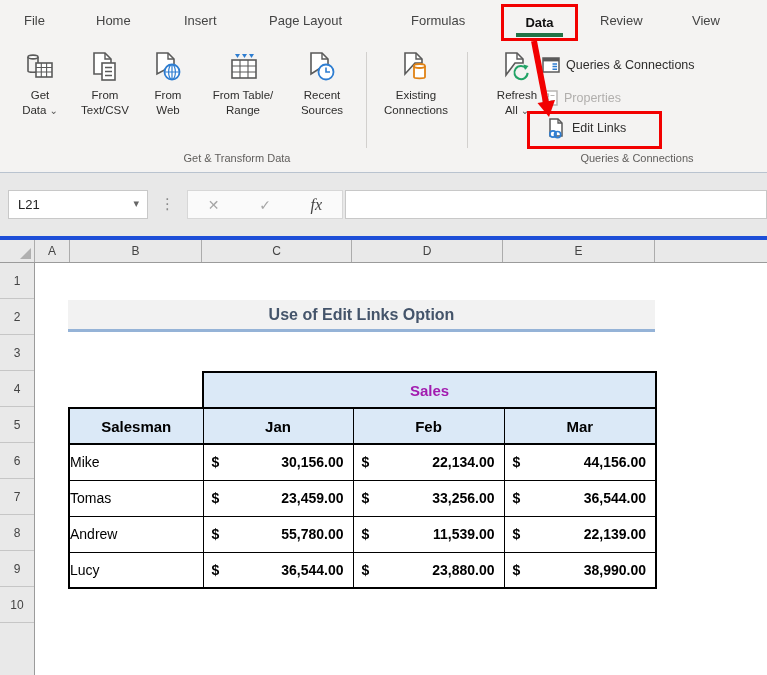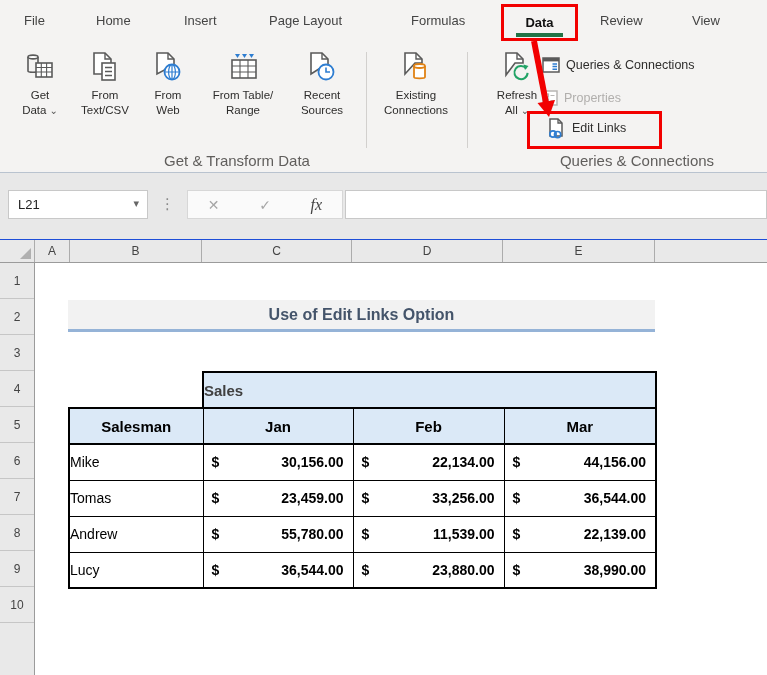--- a/index.html
+++ b/index.html
@@ -16,24 +16,24 @@
   .tab{position:absolute;top:13px;font-size:13px;color:#444;white-space:nowrap;cursor:default;}
   .tab-data{left:502px;top:5px;width:75px;height:35px;display:flex;align-items:center;justify-content:center;font-weight:700;color:#111;}
   .green-underline{position:absolute;left:14px;right:14px;bottom:3px;height:4px;background:var(--excel-green);}
 
   .bigbtn{position:absolute;top:50px;height:100px;display:flex;flex-direction:column;align-items:center;font-size:11.5px;line-height:15px;color:#2e2d2c;text-align:center;cursor:default;}
   .bicon{height:38px;display:flex;align-items:flex-start;justify-content:center;padding-top:2px;}
   .chev{font-size:10px;color:#555;margin-left:3px;}
   .vsep{position:absolute;top:52px;height:96px;width:1px;background:#D2D0CE;}
   .smallbtn{position:absolute;left:542px;height:26px;display:flex;align-items:center;gap:6px;font-size:12.5px;color:#2e2d2c;white-space:nowrap;cursor:default;}
   .smallbtn.disabled{color:#B1AFAD;}
-  .grouplabel{position:absolute;top:152px;font-size:15px;color:#605E5C;text-align:center;}
-
-  
-  .fstrip{position:absolute;left:0;top:172px;width:767px;height:68px;background:var(--strip-bg);border-top:1px solid #B9C3CF;border-bottom:1px solid #1d4ed8;}
+  .grouplabel{position:absolute;top:152px;font-size:11px;color:#605E5C;text-align:center;}
+
+  
+  .fstrip{position:absolute;left:0;top:172px;width:767px;height:68px;background:var(--strip-bg);border-top:1px solid #B9C3CF;border-bottom:4px solid #1d4ed8;}
   .name-box{position:absolute;left:8px;top:17px;width:140px;height:29px;background:#fff;border:1px solid #C8C8C8;font-size:13px;color:#222;display:flex;align-items:center;padding-left:9px;}
   .nb-arrow{position:absolute;right:8px;top:6px;color:#666;font-size:11px;}
   .dots{position:absolute;left:160px;top:22px;color:#8a8a8a;font-size:15px;}
   .fx-panel{position:absolute;left:187px;top:17px;width:156px;height:29px;background:#FAFAFA;border:1px solid #D7D7D7;display:flex;align-items:center;justify-content:space-around;}
   .gbtn{color:#A6A6A6;font-size:14px;}
   .fx{font-family:"Liberation Serif","DejaVu Serif",serif;font-style:italic;font-size:16px;color:#444;}
   .formula-input{position:absolute;left:345px;top:17px;width:422px;height:29px;background:#fff;border:1px solid #C8C8C8;}
 
   
   .colhdr{position:absolute;left:0;top:240px;width:767px;height:23px;background:var(--hdr-bg);display:flex;font-size:12px;color:#444;border-bottom:1px solid #9B9B9B;}
@@ -41,21 +41,21 @@
   .corner{width:35px;position:relative;}
   .corner .tri{position:absolute;right:3px;bottom:3px;width:0;height:0;border-left:11px solid transparent;border-bottom:11px solid #B0B0B0;}
   .rowhdr{position:absolute;left:0;top:263px;width:35px;height:412px;background:var(--hdr-bg);border-right:1px solid #9B9B9B;font-size:12px;color:#444;}
   .rh{height:36px;border-bottom:1px solid #C6C6C6;display:flex;align-items:center;justify-content:center;}
 
   
   .title-banner{position:absolute;left:68px;top:300px;width:587px;height:32px;background:#F2F2F2;border-bottom:3px solid var(--title-underline);display:flex;align-items:center;justify-content:center;font-weight:700;font-size:16px;color:var(--title-text);}
   .sheet-table{position:absolute;left:68px;top:371px;border-collapse:collapse;table-layout:fixed;}
   .sheet-table td{height:36px;padding:0;}
   .b4{border:none;}
-  .sales{border:2px solid #000;border-bottom:1px solid #000;background:var(--header-fill);font-weight:700;font-size:15px;color:#404040;}
+  .sales{border:2px solid #000;border-bottom:1px solid #000;background:var(--header-fill);font-weight:700;font-size:15px;text-align:center;color:#a21caf;}
   .hdrc{border:1px solid #000;border-top:2px solid #000;border-bottom:2px solid #000;background:var(--header-fill);font-weight:700;font-size:15px;text-align:center;color:#000;}
   .c-first{border-left:2px solid #000 !important;}
   .c-last{border-right:2px solid #000 !important;}
   .namec{border:1px solid #000;padding-left:7px;font-size:14px;color:#000;}
   .money{border:1px solid #000;position:relative;font-size:14px;font-weight:600;color:#000;}
   .money .cur{position:absolute;left:8px;top:50%;transform:translateY(-50%);}
   .money .val{position:absolute;right:9px;top:50%;transform:translateY(-50%);}
   .lastrow td{border-bottom:2px solid #000;}
 
   

